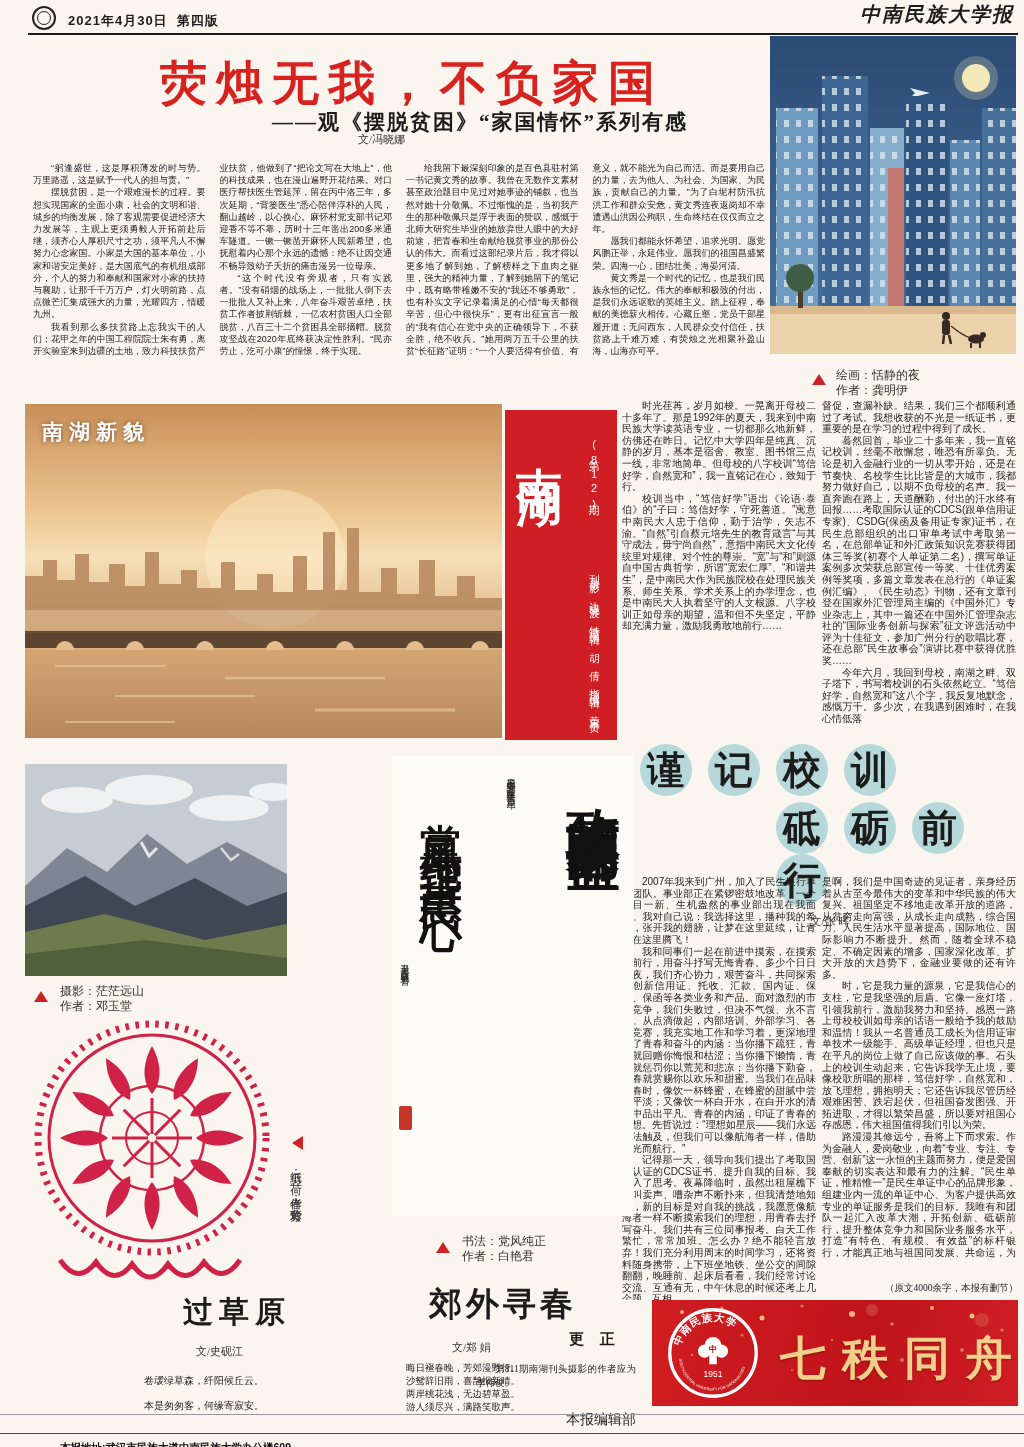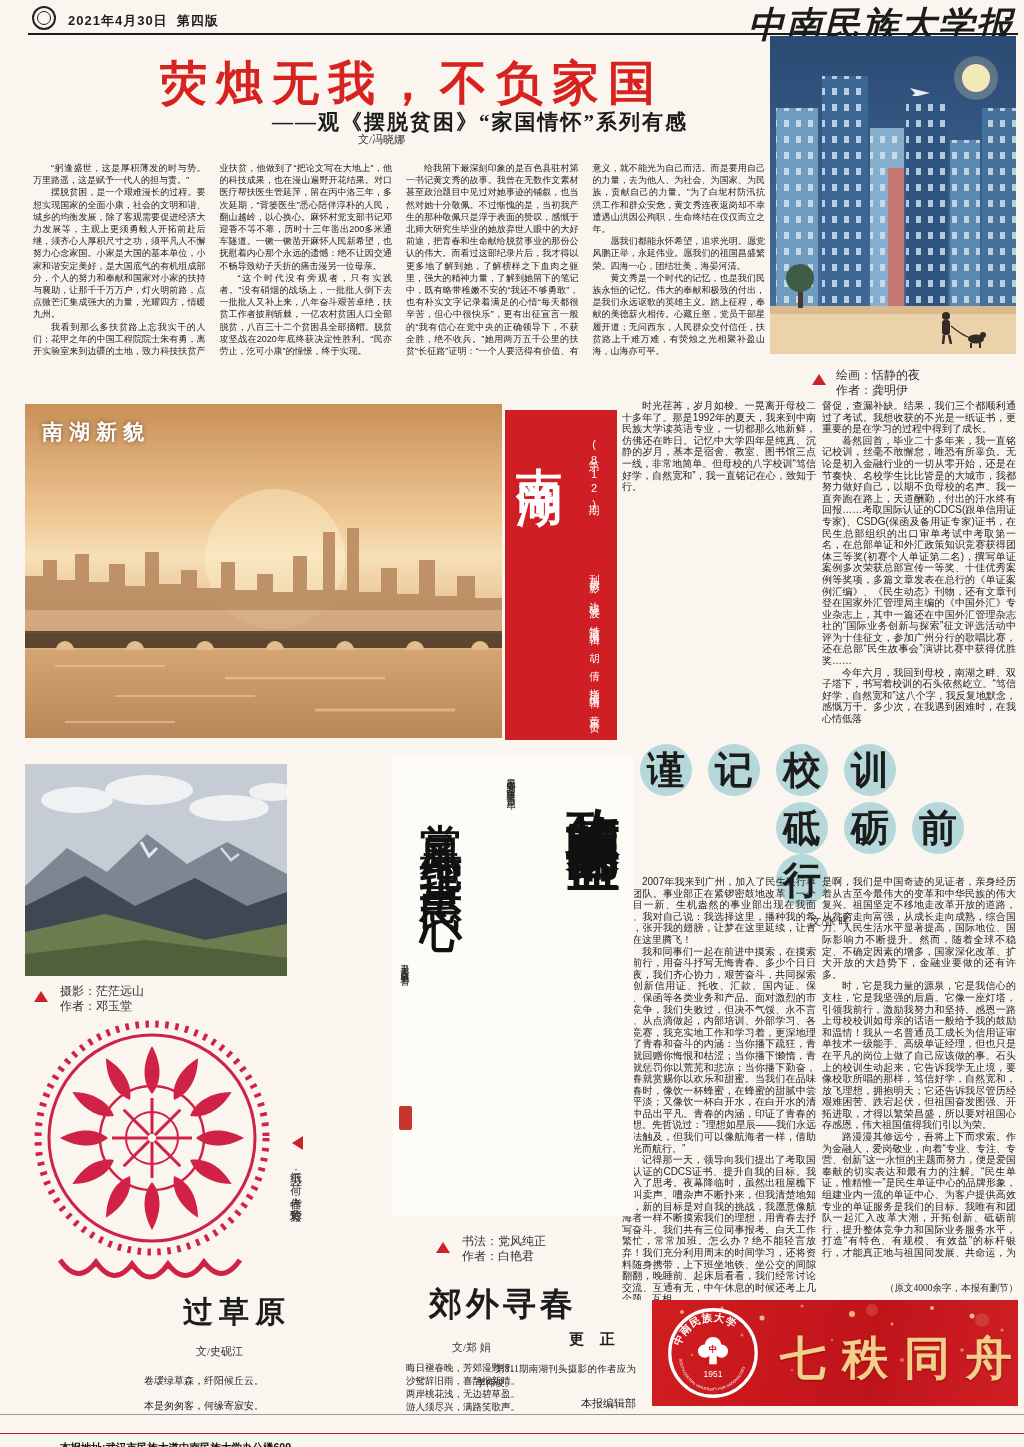--- a/index.html
+++ b/index.html
@@ -6,21 +6,21 @@
   .page{position:relative;width:1024px;height:1447px;background:#faf6ef;
         font-family:"Liberation Sans",sans-serif;color:#1c1c1c;overflow:hidden;margin:0 auto;}
   .abs{position:absolute;}
   .serif{font-family:"Liberation Serif",serif;}
   
   .hdr-date{font-size:13px;font-weight:bold;letter-spacing:1px;}
   .hdr-logo{width:24px;height:24px;border:2px solid #222;border-radius:50%;box-sizing:border-box;
             display:flex;align-items:center;justify-content:center;font-size:9px;font-weight:bold;}
   .hdr-logo::after{content:"";width:12px;height:12px;border:1px solid #222;border-radius:50%;}
   .masthead{font-family:"Liberation Serif",serif;font-weight:bold;font-style:italic;
-            font-size:36px;letter-spacing:2px;white-space:nowrap;margin-left:30px;}
+            font-size:20px;letter-spacing:2px;white-space:nowrap;margin-left:30px;}
   .toprule{height:2px;background:#1b1b1b;}
   
   .lead-title{font-size:47px;font-weight:bold;letter-spacing:9px;white-space:nowrap;}
   .lead-sub{font-family:"Liberation Serif",serif;font-size:21px;font-weight:bold;letter-spacing:2px;white-space:nowrap;}
   .byline{font-family:"Liberation Serif",serif;font-size:11px;color:#333;}
   .lead-text{column-count:4;column-gap:14px;font-size:9px;line-height:12.2px;
              text-align:justify;overflow:hidden;}
   .lead-text p,.bodycol p{margin:0;text-indent:2em;}
   .bodycol{font-size:10px;line-height:11.6px;text-align:justify;overflow:hidden;}
   .cont-first p:first-child{text-indent:0;}
@@ -46,21 +46,21 @@
   .note{font-family:"Liberation Serif",serif;font-size:9.5px;color:#222;text-align:right;}
   
   .scroll{font-family:"Liberation Serif",serif;font-weight:bold;color:#111;line-height:1;}
   .seal{width:13px;height:24px;background:#c5372c;border-radius:2px;}
   
   .poem-title{font-family:Liberation Serif, serif;font-weight:bold;white-space:nowrap;margin-left:31px;}
   .poem-lines{font-family:"Liberation Serif",serif;font-size:10px;color:#222;white-space:nowrap;}
   .poem-lines p{margin:0;padding-left:14px;}
   .corr-body{font-family:"Liberation Serif",serif;font-size:9.5px;line-height:14px;text-align:justify;}
   .corr-body p{margin:0;text-indent:2em;}
-  .corr-sign{text-align:right;font-family:"Liberation Serif",serif;font-size:11px;margin-top:6px;}
+  .corr-sign{text-align:right;font-family:"Liberation Serif",serif;font-size:14px;margin-top:23px;}
   
   .qz-banner{background:linear-gradient(100deg,#d01d20,#c0141b 60%,#cf1f24);overflow:hidden;}
   .qz-text{font-family:"Liberation Serif",serif;font-weight:bold;font-size:46px;color:#f2d08b;
            letter-spacing:16px;white-space:nowrap;text-shadow:0 1px 2px rgba(90,0,0,.5);}
   
   .footer{border-top:1px solid #999;}
   .footer-inner{border-top:1px solid #b91c1c;margin-top:18px;display:flex;justify-content:space-evenly;
                 padding:7px 60px 0 60px;font-size:10.5px;font-weight:bold;color:#111;white-space:nowrap;flex-direction:column;}
 </style>
 </head>
@@ -180,20 +180,21 @@
     <div class="abs vert nh-issue" style="right:16px;top:28px;">(第812期)</div>
     <div class="abs vert nh-credits" style="right:10px;bottom:14px;">
       <span>刊头摄影 边晓波</span>
       <span>特邀编辑 胡 倩</span>
       <span>指导编辑 黄宗贵</span>
     </div>
   </div>
 
   <div class="abs bodycol" style="left:622px;top:400px;width:194px;height:338px;">
       <p>时光荏苒，岁月如梭。一晃离开母校二十多年了。那是1992年的夏天，我来到中南民族大学读英语专业，一切都那么地新鲜，仿佛还在昨日。记忆中大学四年是纯真、沉静的岁月，基本是宿舍、教室、图书馆三点一线，非常地简单。但母校的八字校训“笃信好学，自然宽和”，我一直铭记在心，致知于行。</p>
+      <p>校训当中，“笃信好学”语出《论语·泰伯》的“子曰：笃信好学，守死善道。”寓意中南民大人忠于信仰，勤于治学，矢志不渝。“自然”引自蔡元培先生的教育箴言“与其守成法，毋宁尚自然”，意指中南民大文化传统里对规律、对个性的尊崇。“宽”与“和”则源自中国古典哲学，所谓“宽宏仁厚”、“和谐共生”，是中南民大作为民族院校在处理民族关系、师生关系、学术关系上的办学理念，也是中南民大人执着坚守的人文根源。八字校训正如母亲的期望，温和但不失坚定，平静却充满力量，激励我勇敢地前行……</p>
     </div>
   <div class="abs bodycol cont-first" style="left:822px;top:400px;width:194px;height:338px;">
       <p>督促，查漏补缺。结果，我们三个都顺利通过了考试。我想收获的不光是一纸证书，更重要的是在学习的过程中得到了成长。</p>
       <p>蓦然回首，毕业二十多年来，我一直铭记校训，丝毫不敢懈怠，唯恐有所辜负。无论是初入金融行业的一切从零开始，还是在节奏快、名校学生比比皆是的大城市，我都努力做好自己，以期不负母校的名声。我一直奔跑在路上，天道酬勤，付出的汗水终有回报……考取国际认证的CDCS(跟单信用证专家)、CSDG(保函及备用证专家)证书，在民生总部组织的出口审单考试中考取第一名，在总部单证和外汇政策知识竞赛获得团体三等奖(初赛个人单证第二名)，撰写单证案例多次荣获总部宣传一等奖、十佳优秀案例等奖项，多篇文章发表在总行的《单证案例汇编》、《民生动态》刊物，还有文章刊登在国家外汇管理局主编的《中国外汇》专业杂志上，其中一篇还在中国外汇管理杂志社的“国际业务创新与探索”征文评选活动中评为十佳征文，参加广州分行的歌唱比赛，还在总部“民生故事会”演讲比赛中获得优胜奖……</p>
       <p>今年六月，我回到母校，南湖之畔、双子塔下，书写着校训的石头依然屹立。“笃信好学，自然宽和”这八个字，我反复地默念，感慨万千。多少次，在我遇到困难时，在我心情低落</p>
     </div>
 
   <div class="abs" style="left:640px;top:744px;width:380px;">
     <div><span class="tc">谨</span><span class="tc">记</span><span class="tc">校</span><span class="tc">训</span></div>
     <div style="margin-left:136px;margin-top:6px;"><span class="tc">砥</span><span class="tc">砺</span><span class="tc">前</span><span class="tc">行</span></div>

